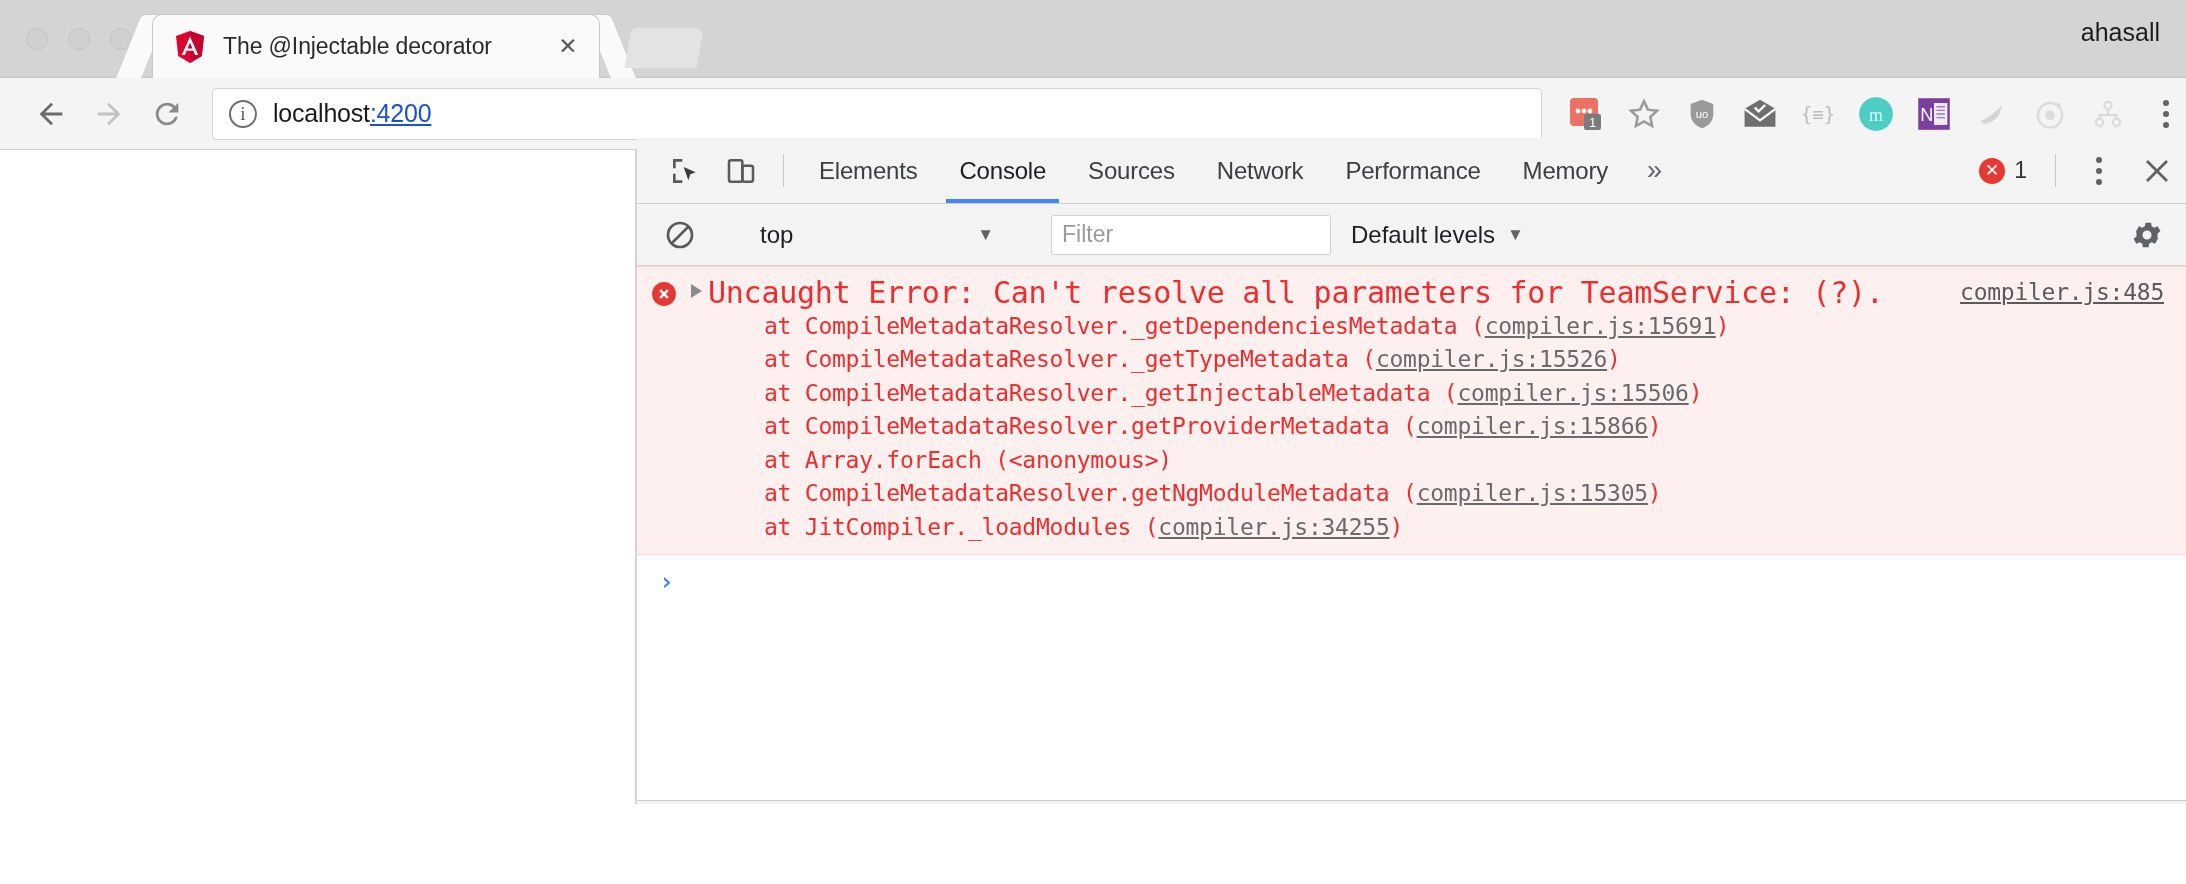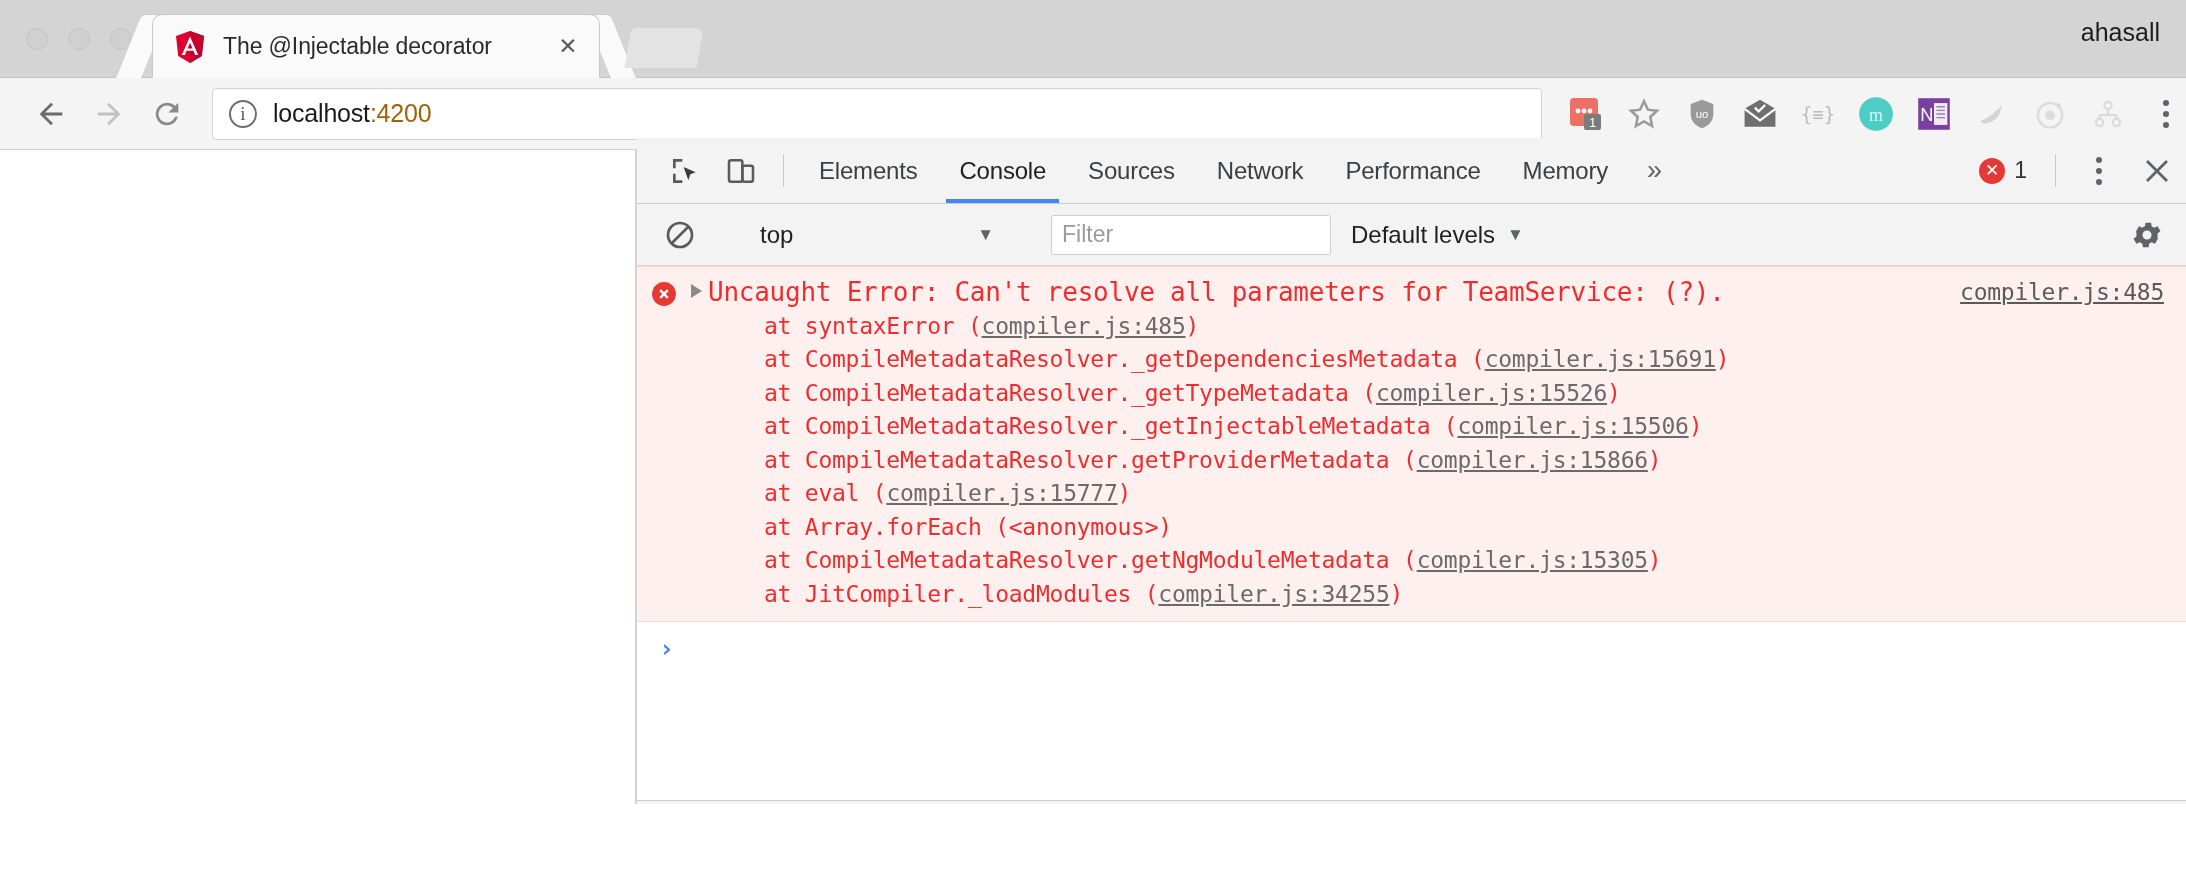--- a/index.html
+++ b/index.html
@@ -128,21 +128,21 @@
     border: 2px solid #6e6e6e;
     border-radius: 50%;
     color: #5a5a5a;
     font-size: 19px;
     font-family: "Liberation Serif", serif;
     display: flex; align-items: center; justify-content: center;
     flex: 0 0 auto;
     margin-right: 16px;
   }
   .omni-url { font-size: 25px; color: #1a1a1a; letter-spacing: -0.2px; }
-  .omni-url .port { color: #a16207; }
+  .omni-url .port { color: #1d4ed8; text-decoration: underline; }
   .ext-tray {
     display: flex;
     align-items: center;
     margin-left: 24px;
     gap: 18px;
   }
   .ext { width: 40px; height: 40px; display: flex; align-items: center; justify-content: center; position: relative; }
   .kebab-v { display:flex; flex-direction:column; gap:5px; align-items:center; }
   .kebab-v i { display:block; width:6px; height:6px; border-radius:50%; background:#5f6368; }
 
@@ -289,21 +289,21 @@
     border-bottom: 7px solid transparent;
   }
   .err-msg-wrap {
     flex: 1 1 auto;
     display: flex;
     justify-content: space-between;
     align-items: flex-start;
   }
   .mono {
     font-family: "DejaVu Sans Mono", "Liberation Mono", monospace;
-    font-size: 26px;
+    font-size: 30px;
     line-height: 33.5px;
     color: #ef2d2d;
     white-space: pre;
     letter-spacing: -0.25px;
   }
   .err-link {
     font-family: "DejaVu Sans Mono", "Liberation Mono", monospace;
     font-size: 23px;
     line-height: 33.5px;
     color: #5a5a5a;
@@ -592,26 +592,24 @@
               </svg>
           </span>
           <span class="disclosure"></span>
           <span class="err-msg-wrap">
             <span class="mono">Uncaught Error: Can't resolve all parameters for TeamService: (?).</span>
             <span class="err-link">compiler.js:485</span>
           </span>
         </div>
 
         <div class="stack">
-          <div class="stack-line"><span>at syntaxError (</span><a href="#">compiler.js:485</a><span>)</span></div>
           <div class="stack-line"><span>at CompileMetadataResolver._getDependenciesMetadata (</span><a href="#">compiler.js:15691</a><span>)</span></div>
           <div class="stack-line"><span>at CompileMetadataResolver._getTypeMetadata (</span><a href="#">compiler.js:15526</a><span>)</span></div>
           <div class="stack-line"><span>at CompileMetadataResolver._getInjectableMetadata (</span><a href="#">compiler.js:15506</a><span>)</span></div>
           <div class="stack-line"><span>at CompileMetadataResolver.getProviderMetadata (</span><a href="#">compiler.js:15866</a><span>)</span></div>
-          <div class="stack-line"><span>at eval (</span><a href="#">compiler.js:15777</a><span>)</span></div>
           <div class="stack-line"><span>at Array.forEach (&lt;anonymous&gt;)</span></div>
           <div class="stack-line"><span>at CompileMetadataResolver.getNgModuleMetadata (</span><a href="#">compiler.js:15305</a><span>)</span></div>
           <div class="stack-line"><span>at JitCompiler._loadModules (</span><a href="#">compiler.js:34255</a><span>)</span></div>
         </div>
       </div>
 
       <div class="prompt-row">
         <span class="prompt-chev">›</span>
         <input class="prompt-input" style="">
       </div>

